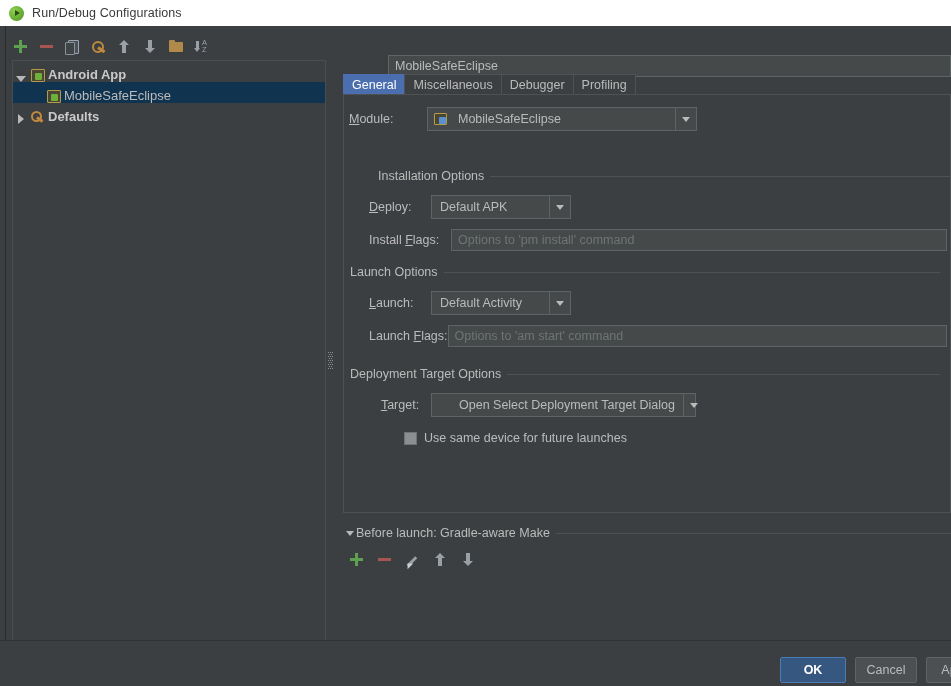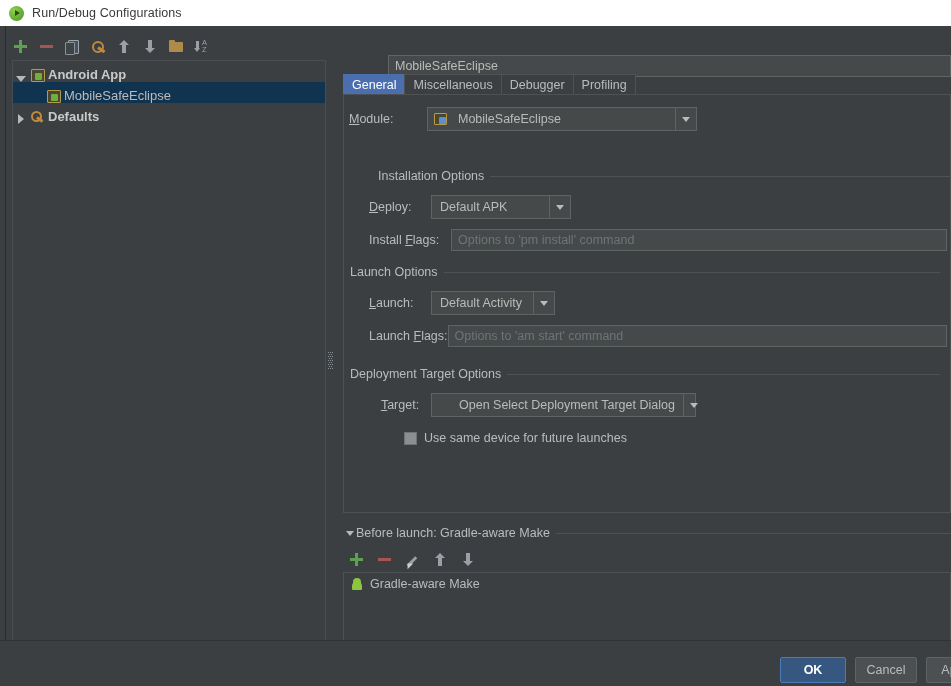--- a/index.html
+++ b/index.html
@@ -496,21 +496,21 @@
         </div>
       </div>
 
       <div class="section-title" style="left:6px; top:170px;">
         <span class="st-text">Launch Options</span>
         <span class="st-line"></span>
       </div>
 
       <div class="form-row" style="left:25px; top:196px;">
         <span class="label" style="width:62px;"><span class="mn">L</span>aunch:</span>
-        <div class="combo" style="width:124px;">
+        <div class="combo" style="width:140px;">
           <span class="combo-text">Default Activity</span>
           <span class="combo-arrow"></span>
         </div>
       </div>
 
       <div class="form-row" style="left:25px; top:230px; width:578px;">
         <span class="label" style="width:85px;">Launch <span class="mn">F</span>lags:</span>
         <input class="textfield" style="width: 591px;" type="text" placeholder="Options to 'am start' command">
       </div>
 
@@ -541,26 +541,20 @@
     </div>
 
     <div class="bl-toolbar">
       <div class="tb-btn ic-plus"></div>
       <div class="tb-btn ic-minus"></div>
       <div class="tb-btn ic-pencil"></div>
       <div class="tb-btn ic-up"></div>
       <div class="tb-btn ic-down"></div>
     </div>
 
-    <div class="bl-list">
-      <div class="bl-row">
-        <span class="android-bot"></span>
-        <span>Gradle-aware Make</span>
-      </div>
-    </div>
 
     <div class="clipped-row">
       <div class="cr-item" style="left:4px;">
         <span class="cr-box"></span>
         <span>Show this page</span>
       </div>
       <div class="cr-item" style="left:130px;">
         <span class="cr-box"></span>
         <span>Activate tool window</span>
       </div>

